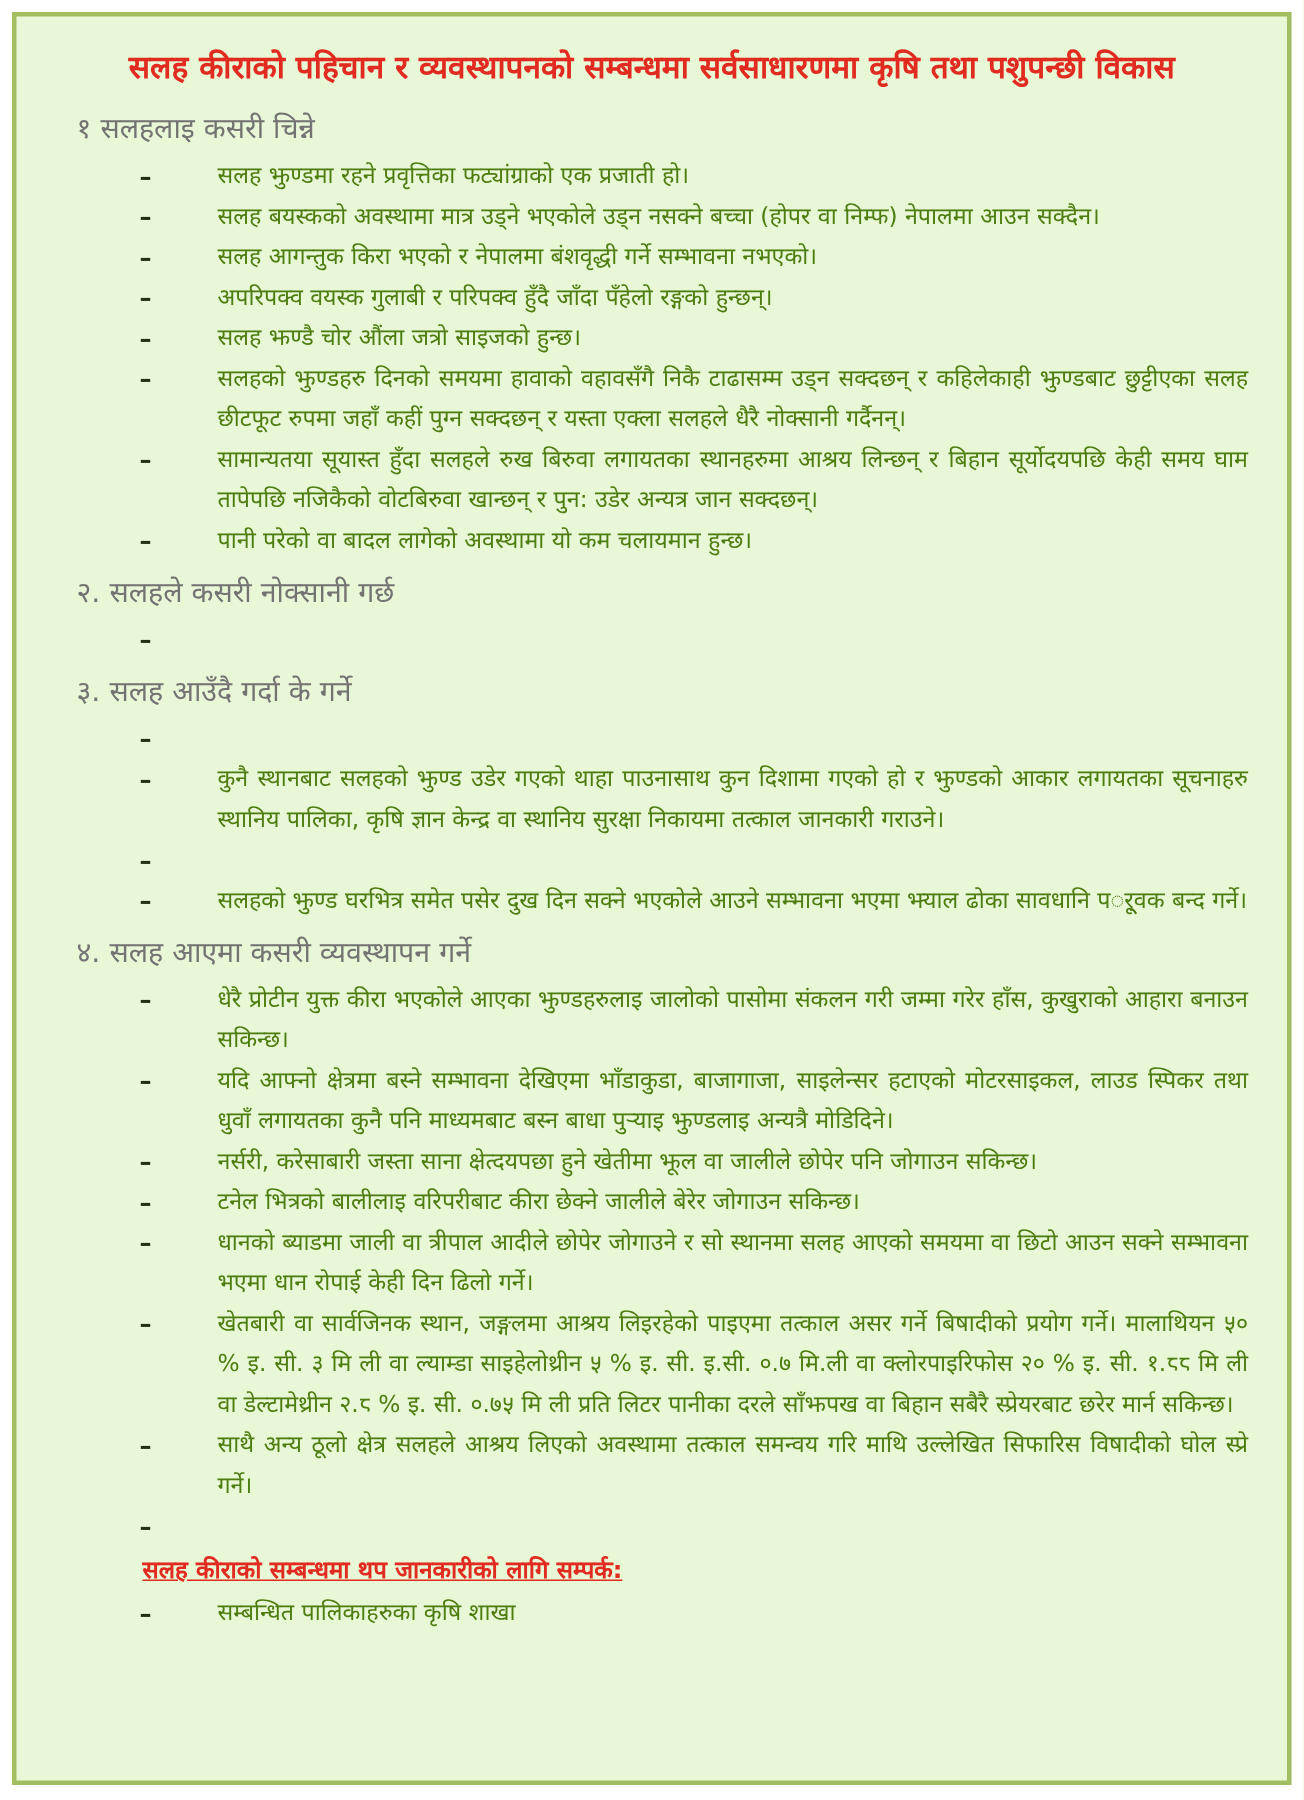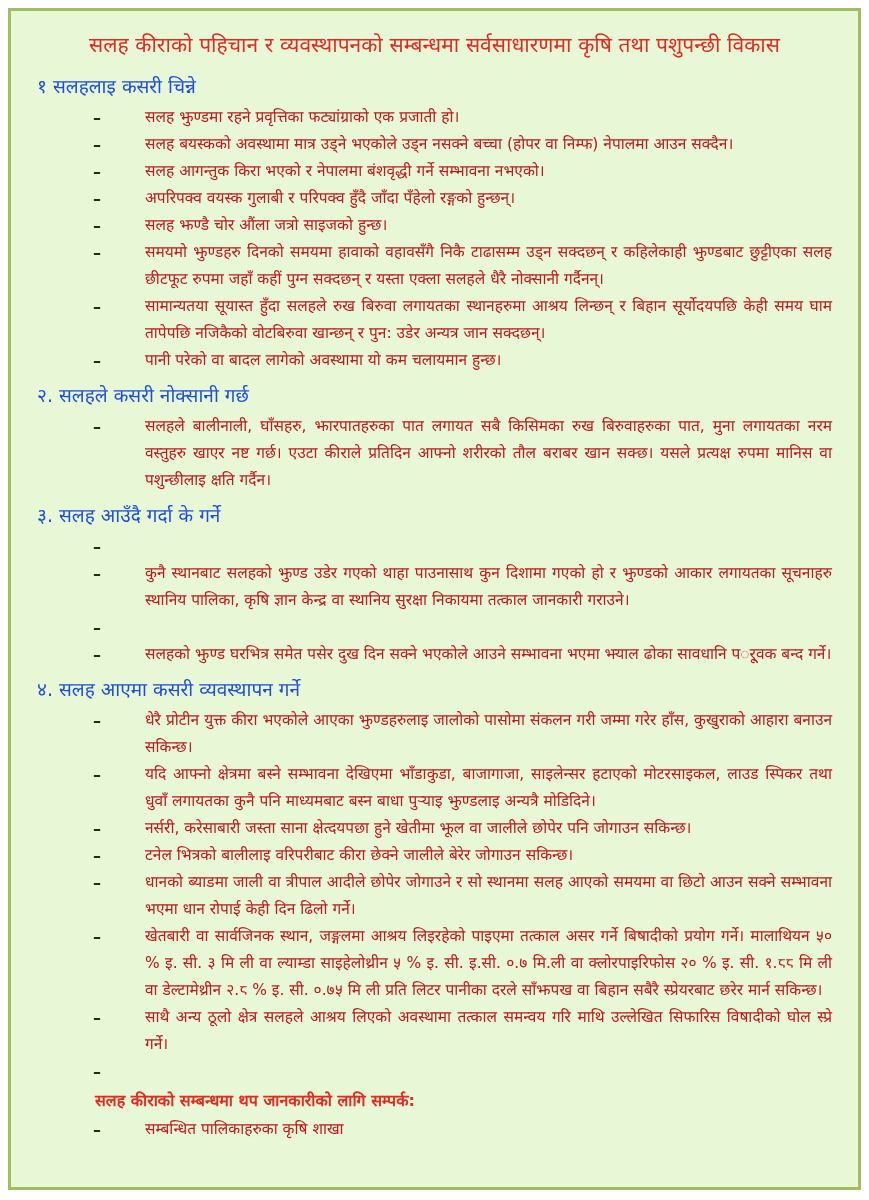--- a/index.html
+++ b/index.html
@@ -16,29 +16,29 @@
     border:3px solid #a2be63;
     box-sizing:border-box;
     padding:10px 20px 12px 20px;
     overflow:hidden;
   }
   .title{
     color:#e22b20;
     font-size:21px;
     line-height:40px;
     text-align:center;
-    font-weight:400;
+    font-weight:700;
     margin:4px 10px 8px 10px;
   }
   .title .tline{display:block;}
   .h2{
-    color:#1d4ed8;
+    color:#737373;
     font-size:19px;
     font-weight:500;
-    margin:8px 0 5px 6px;
+    margin:8px 0 5px 20px;
     line-height:26px;
   }
   .bullet{
     display:flex;
     align-items:flex-start;
     padding-left:62px;
     color:#22300f;
   }
   .dash{
     flex:none;
@@ -47,28 +47,29 @@
     font-size:16px;
     line-height:27px;
     color:#22300f;
   }
   .btext{
     flex:1;
     font-size:15.5px;
     line-height:27px;
     text-align:justify;
     padding-right:6px;
-    color:#b91c1c;
+    color:#4d7c0f;
   }
   .sub-head{
     color:#e22b20;
     font-size:16px;
     font-weight:700;
     margin:3px 0 2px 64px;
     line-height:26px;
+    text-decoration:underline;
   }
 </style>
 </head>
 <body>
 
 <div class="sheet">
 
   <div class="title">
     <span class="tline">सलह कीराको पहिचान र व्यवस्थापनको सम्बन्धमा सर्वसाधारणमा कृषि तथा पशुपन्छी विकास</span>
   </div>
@@ -89,35 +90,34 @@
   <div class="bullet">
     <span class="dash">–</span>
     <span class="btext">अपरिपक्व वयस्क गुलाबी र परिपक्व  हुँदै जाँदा पँहेलो रङ्गको हुन्छन्।</span>
   </div>
   <div class="bullet">
     <span class="dash">–</span>
     <span class="btext">सलह झण्डै चोर औंला जत्रो साइजको हुन्छ।</span>
   </div>
   <div class="bullet">
     <span class="dash">–</span>
-    <span class="btext">समयमो झुण्डहरु दिनको समयमा हावाको वहावसँगै निकै टाढासम्म उड्न सक्दछन् र कहिलेकाही झुण्डबाट छुट्टीएका सलह छीटफूट रुपमा  जहाँ कहीं पुग्न सक्दछन् र यस्ता एक्ला सलहले धैरै नोक्सानी गर्दैनन्।</span>
+    <span class="btext">सलहको झुण्डहरु दिनको समयमा हावाको वहावसँगै निकै टाढासम्म उड्न सक्दछन् र कहिलेकाही झुण्डबाट छुट्टीएका सलह छीटफूट रुपमा  जहाँ कहीं पुग्न सक्दछन् र यस्ता एक्ला सलहले धैरै नोक्सानी गर्दैनन्।</span>
   </div>
   <div class="bullet">
     <span class="dash">–</span>
     <span class="btext">सामान्यतया सूयास्त हुँदा सलहले रुख बिरुवा लगायतका स्थानहरुमा आश्रय लिन्छन् र बिहान सूर्योदयपछि केही समय घाम तापेपछि नजिकैको वोटबिरुवा खान्छन् र पुन: उडेर अन्यत्र जान सक्दछन्।</span>
   </div>
   <div class="bullet">
     <span class="dash">–</span>
     <span class="btext">पानी परेको वा बादल लागेको अवस्थामा यो कम चलायमान हुन्छ।</span>
   </div>
 
   <div class="h2">२. सलहले कसरी नोक्सानी गर्छ</div>
   <div class="bullet">
     <span class="dash">–</span>
-    <span class="btext">सलहले बालीनाली, घाँसहरु, झारपातहरुका पात लगायत सबै किसिमका रुख बिरुवाहरुका पात, मुना लगायतका नरम वस्तुहरु खाएर नष्ट गर्छ। एउटा कीराले प्रतिदिन आफ्नो शरीरको तौल बराबर खान सक्छ। यसले प्रत्यक्ष रुपमा मानिस वा पशुन्छीलाइ क्षति गर्दैन।</span>
   </div>
 
   <div class="h2">३. सलह आउँदै गर्दा के गर्ने</div>
   <div class="bullet">
     <span class="dash">–</span>
   </div>
   <div class="bullet">
     <span class="dash">–</span>
     <span class="btext">कुनै स्थानबाट सलहको झुण्ड उडेर गएको थाहा पाउनासाथ कुन दिशामा गएको हो र झुण्डको आकार लगायतका सूचनाहरु स्थानिय पालिका, कृषि ज्ञान केन्द्र वा स्थानिय सुरक्षा निकायमा तत्काल जानकारी गराउने।</span>
   </div>

